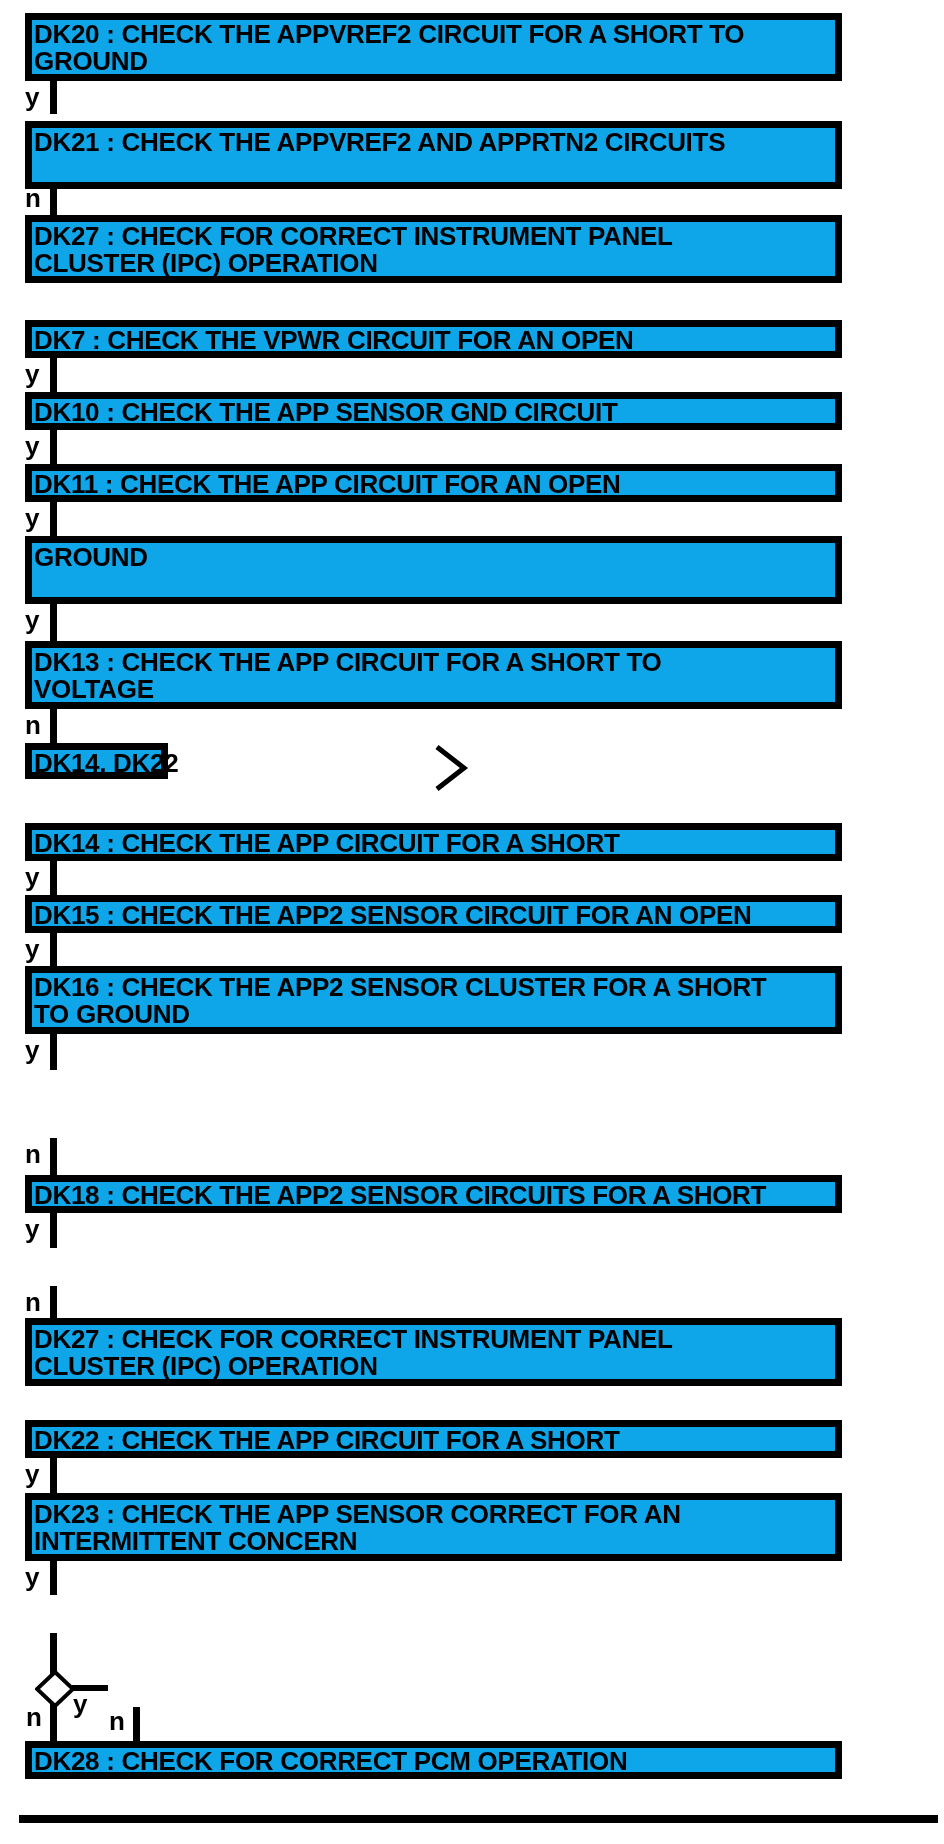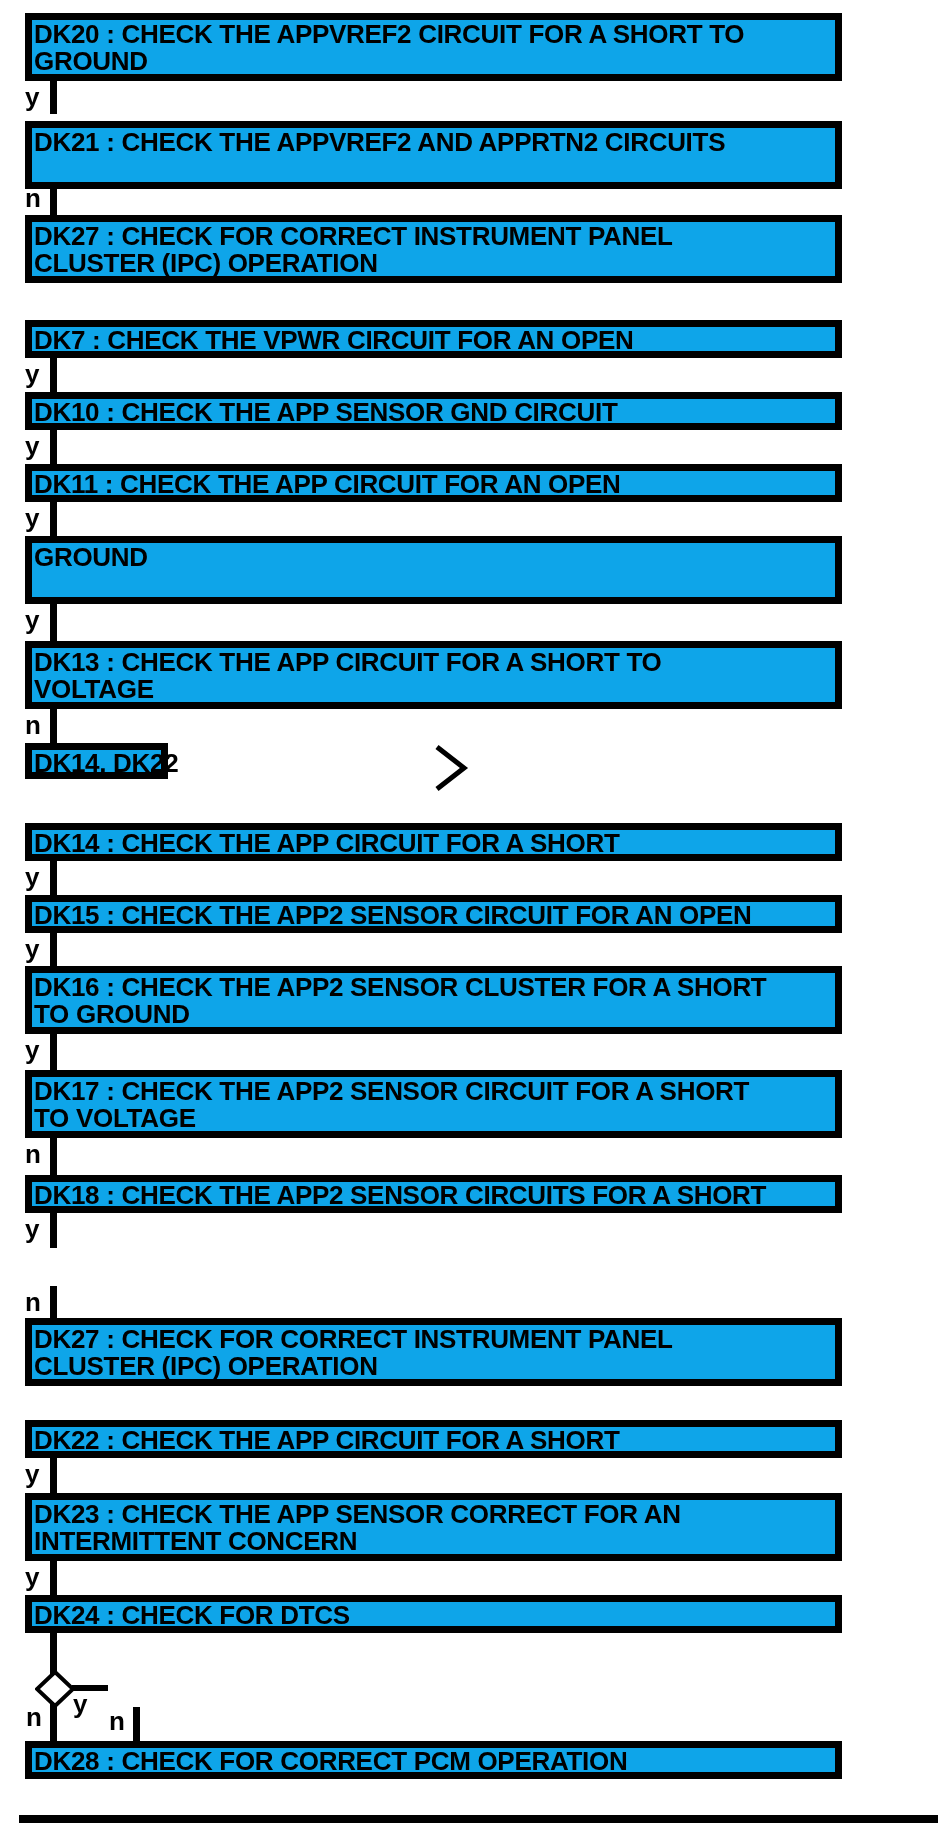--- a/index.html
+++ b/index.html
@@ -126,24 +126,20 @@
   <div class="vline" style="left:50px;top:933px;height:33px"></div>
   <div class="clabel" style="left:25px;top:936px">y</div>
 
   <div class="node h2" style="top:966px">
     <div class="ln">DK16 : CHECK THE APP2 SENSOR CLUSTER FOR A SHORT</div>
     <div class="ln">TO GROUND</div>
   </div>
   <div class="vline" style="left:50px;top:1034px;height:36px"></div>
   <div class="clabel" style="left:25px;top:1037px">y</div>
 
-  <div class="node h2" style="top:1070px">
-    <div class="ln">DK17 : CHECK THE APP2 SENSOR CIRCUIT FOR A SHORT</div>
-    <div class="ln">TO VOLTAGE</div>
-  </div>
   <div class="vline" style="left:50px;top:1138px;height:37px"></div>
   <div class="clabel" style="left:25px;top:1141px">n</div>
 
   <div class="node h1" style="top:1175px">
     <div class="ln">DK18 : CHECK THE APP2 SENSOR CIRCUITS FOR A SHORT</div>
   </div>
   <div class="vline" style="left:50px;top:1213px;height:35px"></div>
   <div class="clabel" style="left:25px;top:1216px">y</div>
 
   <div class="vline" style="left:50px;top:1286px;height:32px"></div>
@@ -160,23 +156,20 @@
   <div class="vline" style="left:50px;top:1458px;height:35px"></div>
   <div class="clabel" style="left:25px;top:1461px">y</div>
 
   <div class="node h2" style="top:1493px">
     <div class="ln">DK23 : CHECK THE APP SENSOR CORRECT FOR AN</div>
     <div class="ln">INTERMITTENT CONCERN</div>
   </div>
   <div class="vline" style="left:50px;top:1561px;height:34px"></div>
   <div class="clabel" style="left:25px;top:1564px">y</div>
 
-  <div class="node h1" style="top:1595px">
-    <div class="ln">DK24 : CHECK FOR DTCS</div>
-  </div>
 
   <div class="vline" style="left:50px;top:1633px;height:41px"></div>
   <svg class="svgshape" style="left:35px;top:1670px" width="40" height="38" viewBox="0 0 40 38">
     <polygon points="20,2 38,19 20,36 2,19" fill="#ffffff" stroke="#000000" stroke-width="4"></polygon>
   </svg>
   <div class="hline" style="left:72px;top:1685px;width:36px"></div>
   <div class="clabel" style="left:73px;top:1691px">y</div>
   <div class="vline" style="left:50px;top:1704px;height:37px"></div>
   <div class="clabel" style="left:26px;top:1704px">n</div>
 

